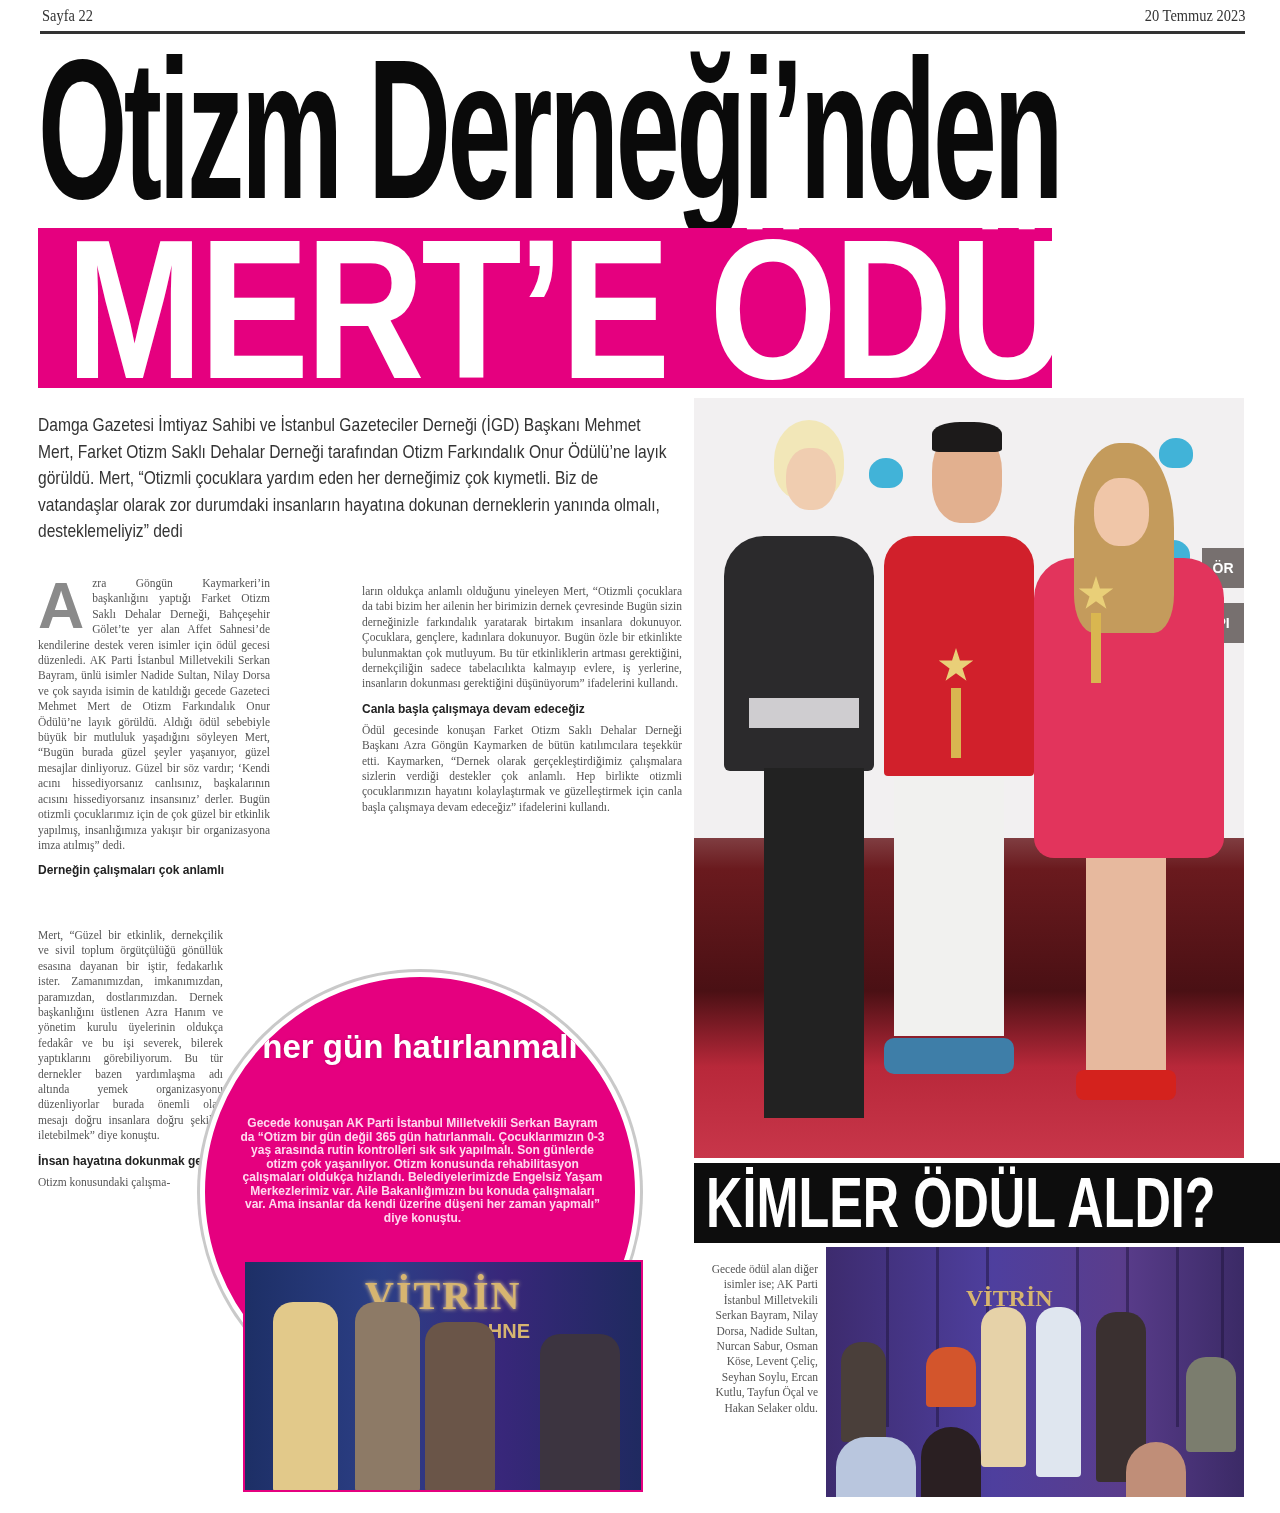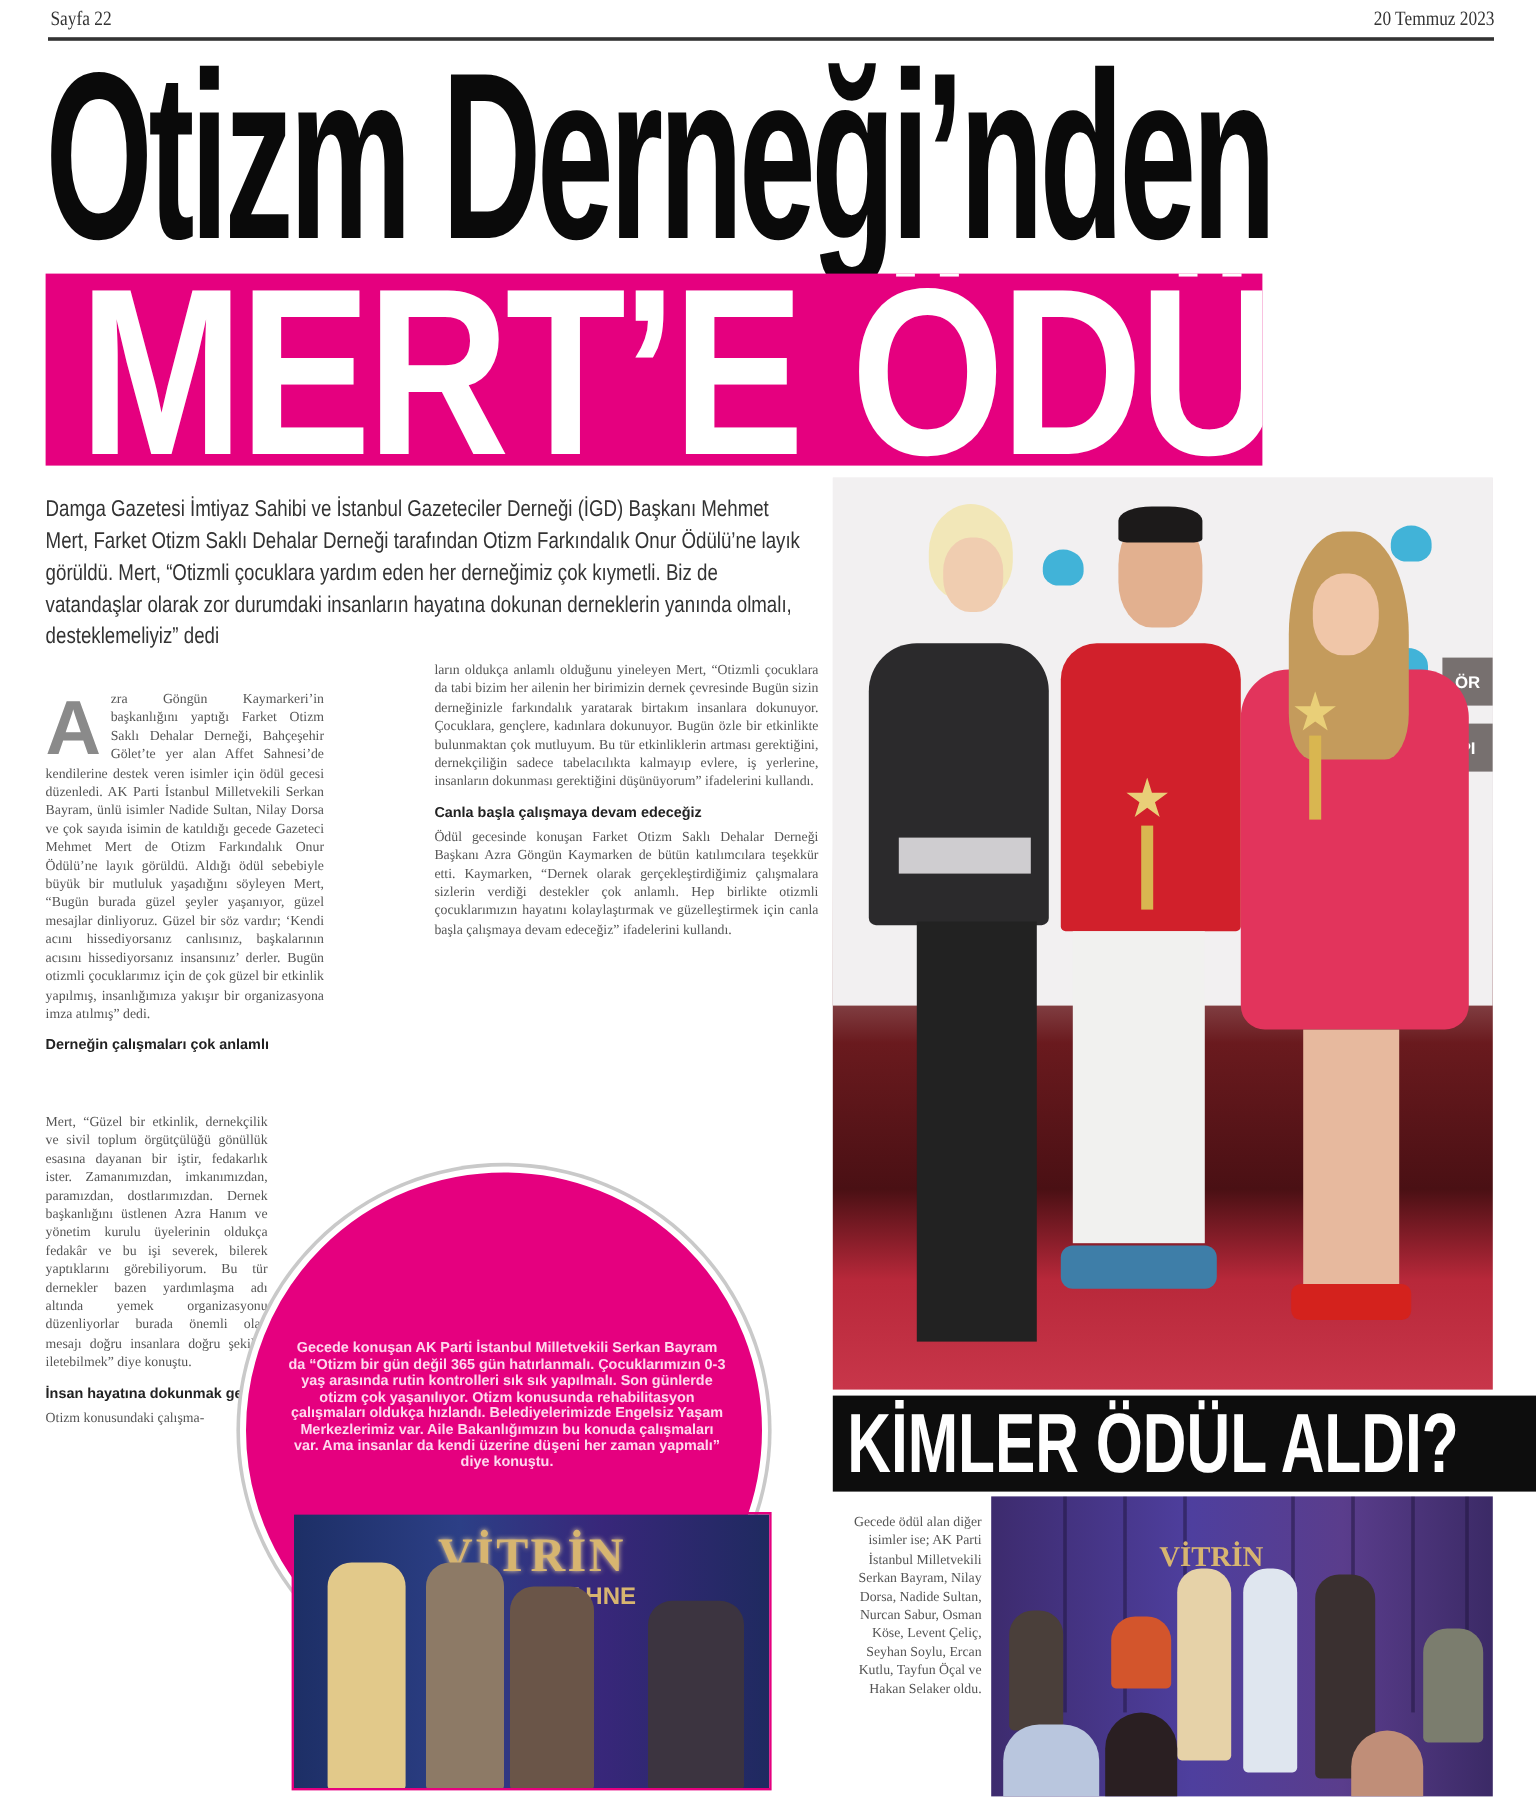--- a/index.html
+++ b/index.html
@@ -20,21 +20,21 @@
   .headline2-box { position: absolute; left: 38px; top: 228px; width: 1014px; height: 160px; background: #e5007f; overflow: hidden; }
   .headline2 { position: absolute; left: 28px; top: -18px; font-family: "Liberation Sans", sans-serif; font-weight: bold; font-size: 198px; line-height: 200px; color: #ffffff; white-space: nowrap; letter-spacing: -4px; transform: scaleX(0.83); transform-origin: left top; }
 
   
   .lead { position: absolute; left: 38px; top: 412px; width: 640px; font-family: "Liberation Sans", sans-serif; font-size: 19px; line-height: 26.5px; color: #333; transform: scaleX(0.82); transform-origin: left top; width: 780px; }
 
   
   .col { position: absolute; font-family: "Liberation Serif", serif; font-size: 11.5px; line-height: 15.4px; color: #555; text-align: justify; }
   .col p { margin-bottom: 2px; }
   .col1 { left: 38px; top: 576px; width: 232px; }
-  .col2 { left: 362px; top: 552px; width: 320px; }
+  .col2 { left: 362px; top: 584px; width: 320px; }
   .col3 { left: 38px; top: 928px; width: 185px; }
   .dropcap { float: left; font-family: "Liberation Sans", sans-serif; font-weight: bold; font-size: 64px; line-height: 56px; color: #8a8a8a; margin: 2px 8px 0 0; }
   .subhead { font-family: "Liberation Sans", sans-serif; font-weight: bold; font-size: 12px; line-height: 15px; color: #222; margin: 10px 0 6px; text-align: left; }
 
   
   .photo-main { position: absolute; left: 694px; top: 398px; width: 550px; height: 760px; overflow: hidden; background: linear-gradient(180deg, #ece8ea 0%, #ded6d8 40%, #6a1a1e 62%, #4a1014 78%, #b8283a 88%, #c8364a 100%); padding-left: 20px; }
   .photo-main .backdrop { position: absolute; left: 0; top: 0; width: 100%; height: 440px; background: #f2f0f1; }
   .photo-main .heart { position: absolute; width: 34px; height: 30px; background: #41b3d8; border-radius: 50% 50% 40% 40%; }
   .photo-main .logo-box { position: absolute; width: 42px; height: 40px; background: #77706f; color: #fff; font-family: "Liberation Sans", sans-serif; font-weight: bold; font-size: 14px; text-align: center; line-height: 40px; }
   .person { position: absolute; }
@@ -157,20 +157,21 @@
   <div class="stage-person" style="left:100px;top:100px;width:50px;height:60px;background:#d3552c;"></div>
   <div class="stage-person" style="left:15px;top:95px;width:45px;height:100px;background:#4a3f3a;"></div>
   <div class="stage-person" style="left:360px;top:110px;width:50px;height:95px;background:#7b7d6e;"></div>
   <div class="stage-person" style="left:10px;top:190px;width:80px;height:60px;background:#b9c6de;border-radius:30px 30px 0 0;"></div>
   <div class="stage-person" style="left:95px;top:180px;width:60px;height:70px;background:#2a1f22;border-radius:30px 30px 0 0;"></div>
   <div class="stage-person" style="left:300px;top:195px;width:60px;height:55px;background:#c08e78;border-radius:30px 30px 0 0;"></div>
 </figure>
 
 <aside class="circle">
   <div class="circle-title">
+    <div>her gün hatırlanmalı</div>
   </div>
   <p class="circle-body">Gecede konuşan AK Parti İstanbul Milletvekili Serkan Bayram da “Otizm bir gün değil 365 gün hatırlanmalı. Çocuklarımızın 0-3 yaş arasında rutin kontrolleri sık sık yapılmalı. Son günlerde otizm çok yaşanılıyor. Otizm konusunda rehabilitasyon çalışmaları oldukça hızlandı. Belediyelerimizde Engelsiz Yaşam Merkezlerimiz var. Aile Bakanlığımızın bu konuda çalışmaları var. Ama insanlar da kendi üzerine düşeni her zaman yapmalı” diye konuştu.</p>
 </aside>
 
 <figure class="photo-stage1">
   <span class="vitrin">VİTRİN</span>
   <span class="vitrin2">SAHNE</span>
   <div class="stage-person" style="left:28px;top:40px;width:65px;height:190px;background:#e2c98a;"></div>
   <div class="stage-person" style="left:110px;top:40px;width:65px;height:190px;background:#8d7a66;"></div>
   <div class="stage-person" style="left:180px;top:60px;width:70px;height:170px;background:#6a5548;"></div>

